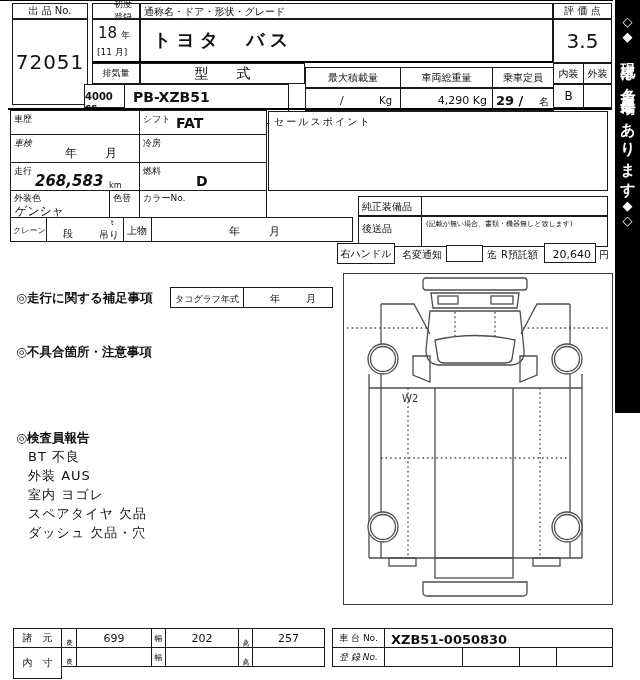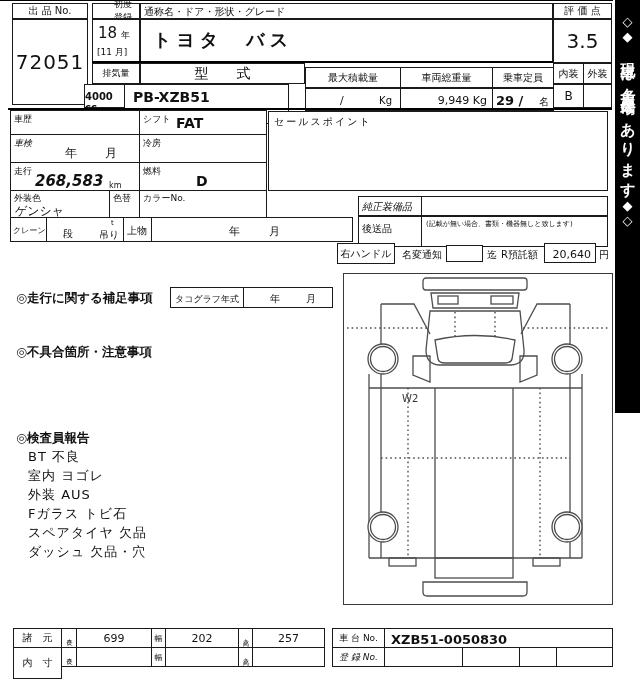--- a/index.html
+++ b/index.html
@@ -56,21 +56,21 @@
   </div>
 
   <div class="bx cap" style="left:305px;top:67px;width:96px;height:21px;font-size:10px;">最大積載量</div>
   <div class="bx" style="left:305px;top:88px;width:96px;height:23px;">
     <span class="nb" style="left:34px;top:5px;font-size:11px;">/</span>
     <span class="nb" style="right:8px;top:6px;font-size:10px;margin-left:48px;">Kg</span>
   </div>
 
   <div class="bx cap" style="left:400px;top:67px;width:93px;height:21px;font-size:10px;">車両総重量</div>
   <div class="bx" style="left:400px;top:88px;width:93px;height:23px;">
-    <span class="nb" style="right:5px;top:5px;font-size:11px;">9,949 Kg</span>
+    <span class="nb" style="right:5px;top:5px;font-size:11px;">4,290 Kg</span>
   </div>
 
   <div class="bx cap" style="left:492px;top:67px;width:62px;height:21px;font-size:10px;">乗車定員</div>
   <div class="bx" style="left:492px;top:88px;width:62px;height:23px;">
     <span class="nb big" style="left:3px;top:4px;font-size:13px;">29 /</span>
     <span class="nb" style="right:4px;top:6px;font-size:10px;">名</span>
   </div>
 
   <div class="bx cap" style="left:553px;top:3px;width:59px;height:16px;font-size:10px;">評 価 点</div>
   <div class="bx cap" style="left:553px;top:19px;width:59px;height:44px;font-size:20px;">3.5</div>
@@ -129,21 +129,21 @@
     <div class="nb" style="left:140px;top:0;height:23px;border-left:1px solid #1a1a1a;"></div>
     <span class="nb" style="left:218px;top:6px;font-size:11px;">年</span>
     <span class="nb" style="left:258px;top:6px;font-size:11px;">月</span>
   </div>
 
   <div class="bx" style="left:268px;top:111px;width:340px;height:80px;">
     <span class="nb" style="left:5px;top:3px;font-size:10px;letter-spacing:2px;">セールスポイント</span>
   </div>
 
   <div class="bx" style="left:358px;top:196px;width:250px;height:20px;">
-    <span class="nb" style="left:3px;top:3px;font-size:10px;font-style:italic;">純正装備品</span>
+    <span class="nb" style="left:3px;top:3px;font-size:10px;">純正装備品</span>
     <div class="nb" style="left:62px;top:0;height:18px;border-left:1px solid #1a1a1a;"></div>
   </div>
   <div class="bx" style="left:358px;top:216px;width:250px;height:31px;">
     <span class="nb" style="left:3px;top:5px;font-size:10px;">後送品</span>
     <div class="nb" style="left:62px;top:0;height:29px;border-left:1px solid #1a1a1a;"></div>
     <span class="nb" style="left:67px;top:2px;font-size:7px;">(記載が無い場合、書類・機器無しと致します)</span>
   </div>
 
   <div class="bx cap" style="left:337px;top:243px;width:58px;height:21px;font-size:10px;">右ハンドル</div>
   <span class="nb" style="left:402px;top:248px;font-size:10px;">名変通知</span>
@@ -160,23 +160,22 @@
     <span class="nb" style="left:4px;top:5px;font-size:9px;">タコグラフ年式</span>
     <div class="nb" style="left:72px;top:0;height:19px;border-left:1px solid #1a1a1a;"></div>
     <span class="nb" style="right:8px;top:4px;font-size:10px;letter-spacing:8px;">年　月</span>
   </div>
 
   <span class="nb" style="left:16px;top:344px;font-size:12.5px;font-weight:bold;">◎不具合箇所・注意事項</span>
 
   <span class="nb" style="left:16px;top:430px;font-size:12.5px;font-weight:bold;">◎検査員報告</span>
   <ul class="insp nb" style="left:28px;top:447px;">
     <li>BT 不良</li>
+    <li>外装 AUS</li>
     <li>室内 ヨゴレ</li>
-    <li>外装 AUS</li>
-    <li>Fガラス トビ石</li>
     <li>スペアタイヤ 欠品</li>
     <li>ダッシュ 欠品・穴</li>
   </ul>
 
   <div class="bx" style="left:343px;top:273px;width:270px;height:332px;border-color:#3a3a3a;">
     <svg width="268" height="330" viewBox="0 0 268 330">
       <g fill="none" stroke="#4d4d4d" stroke-width="1.3">
 
         <rect x="79" y="4" width="104" height="12" rx="3"></rect>
 

